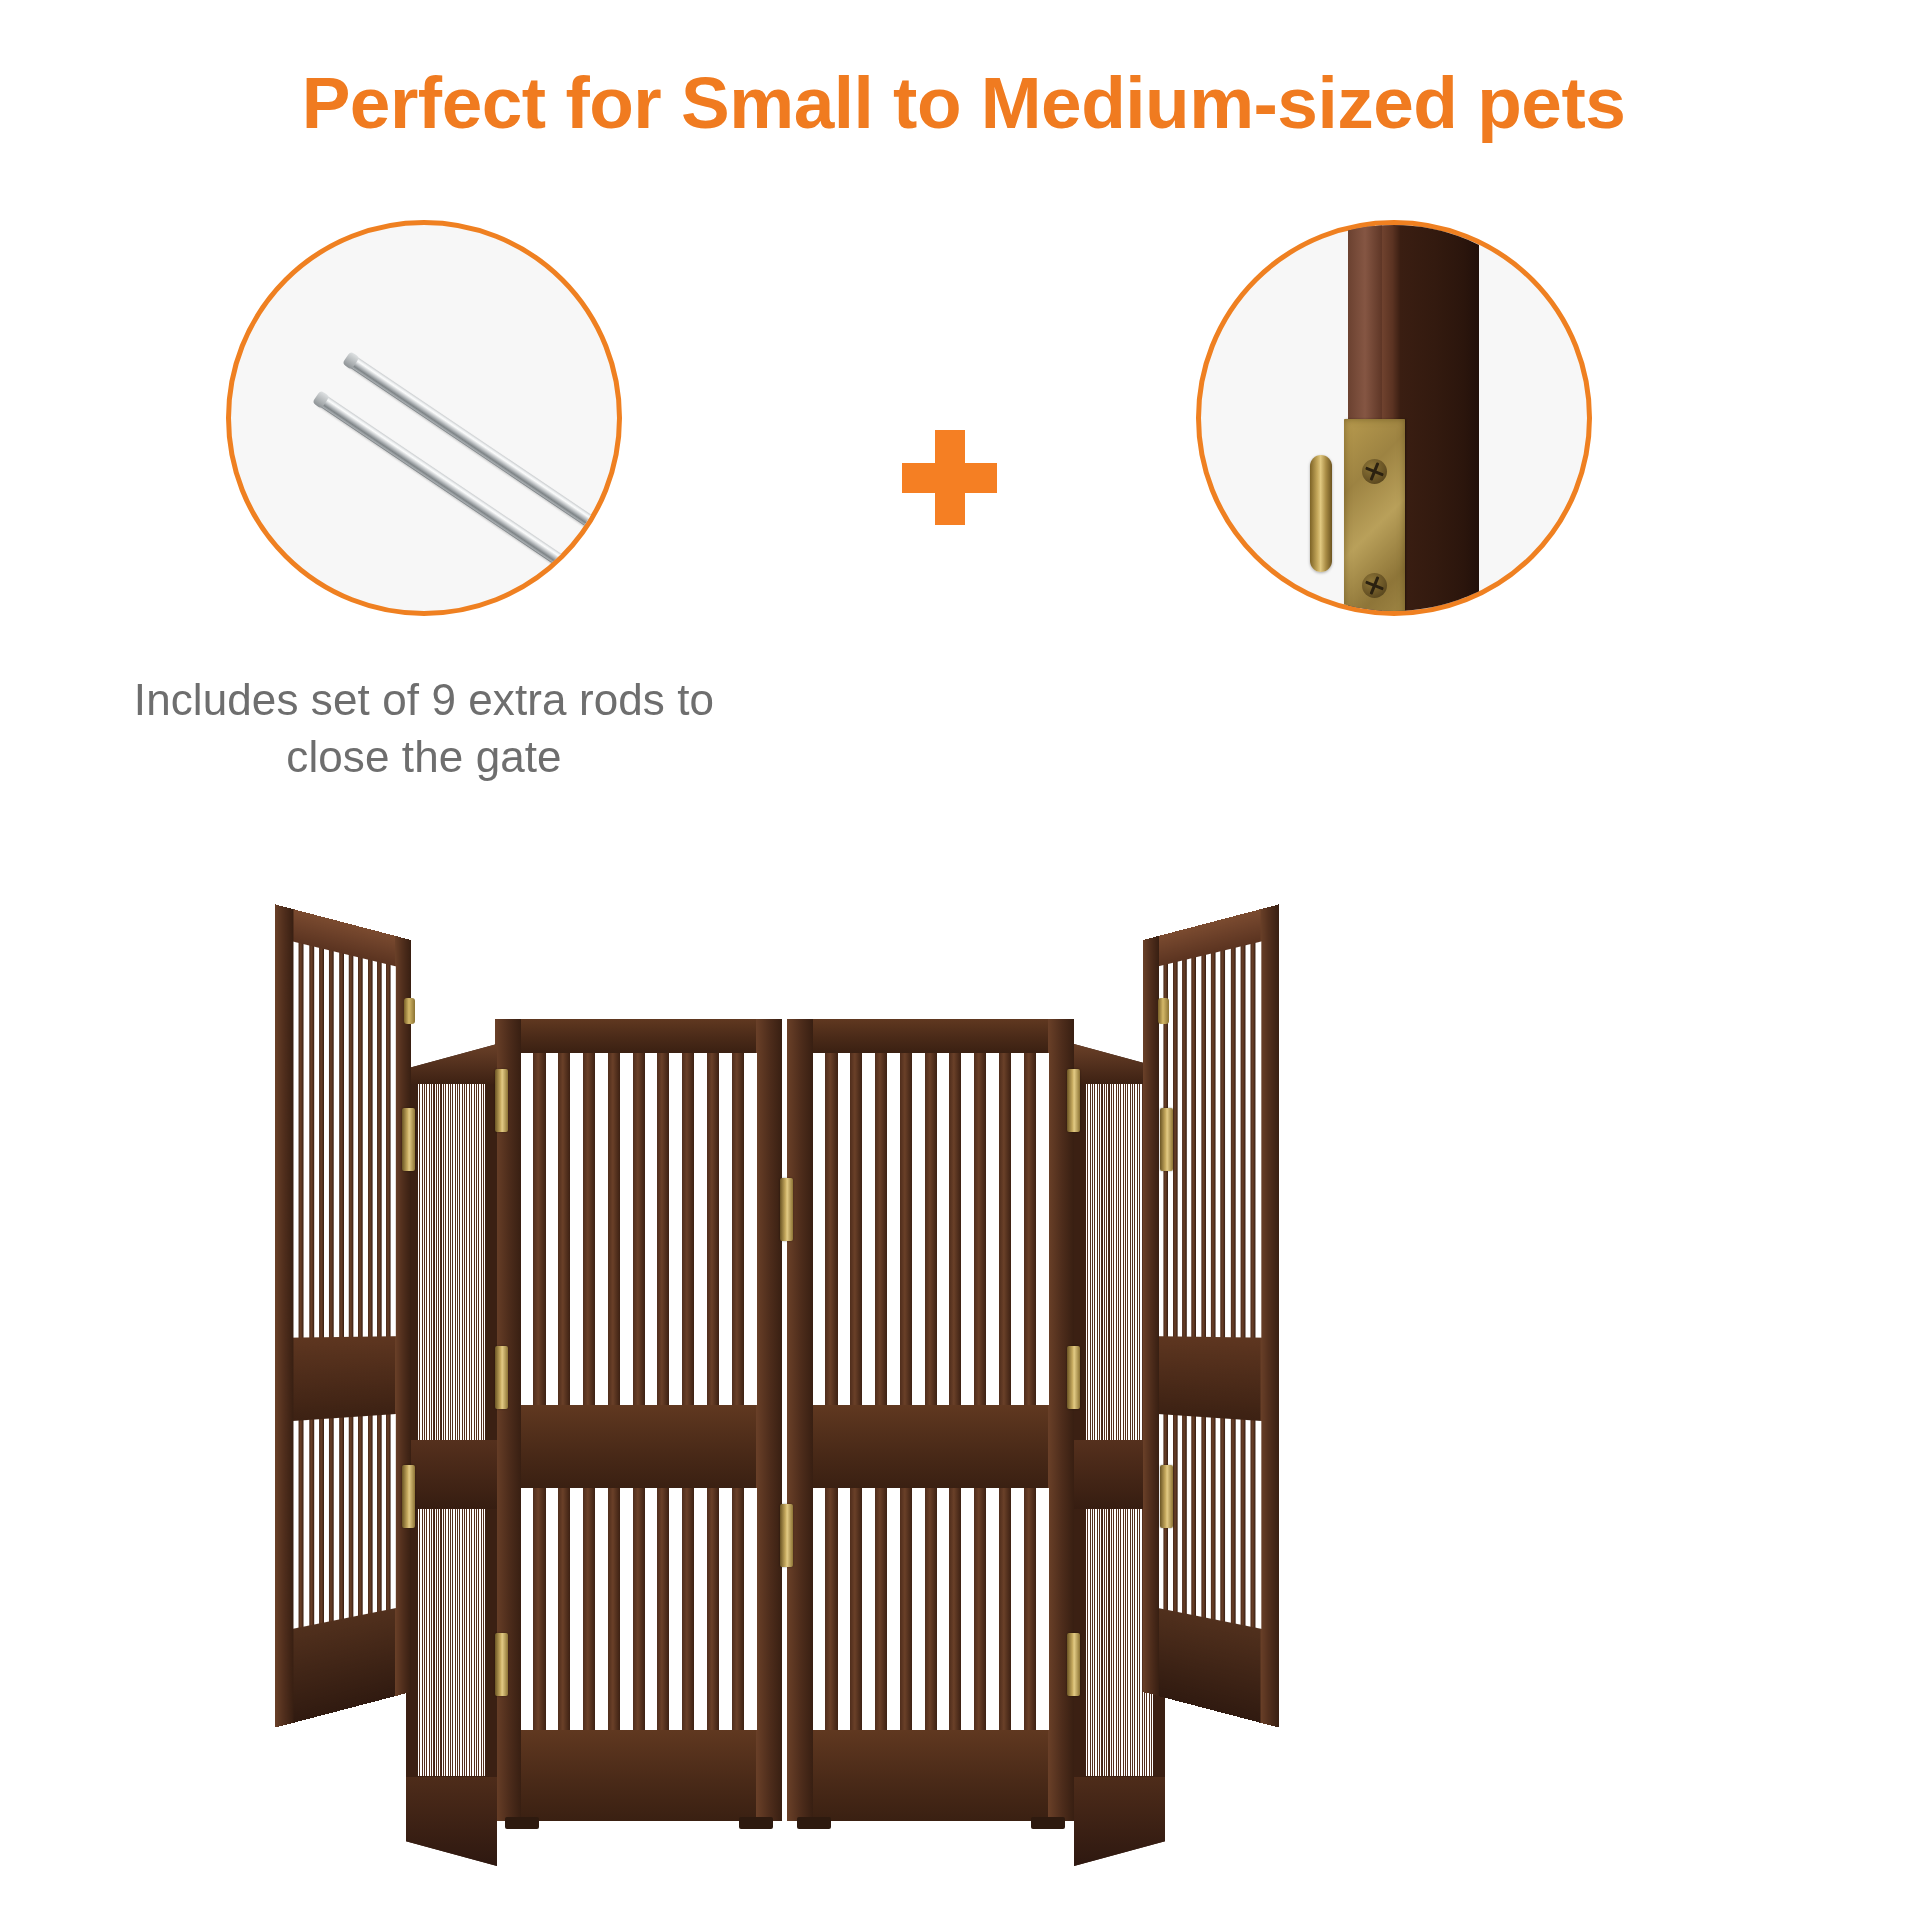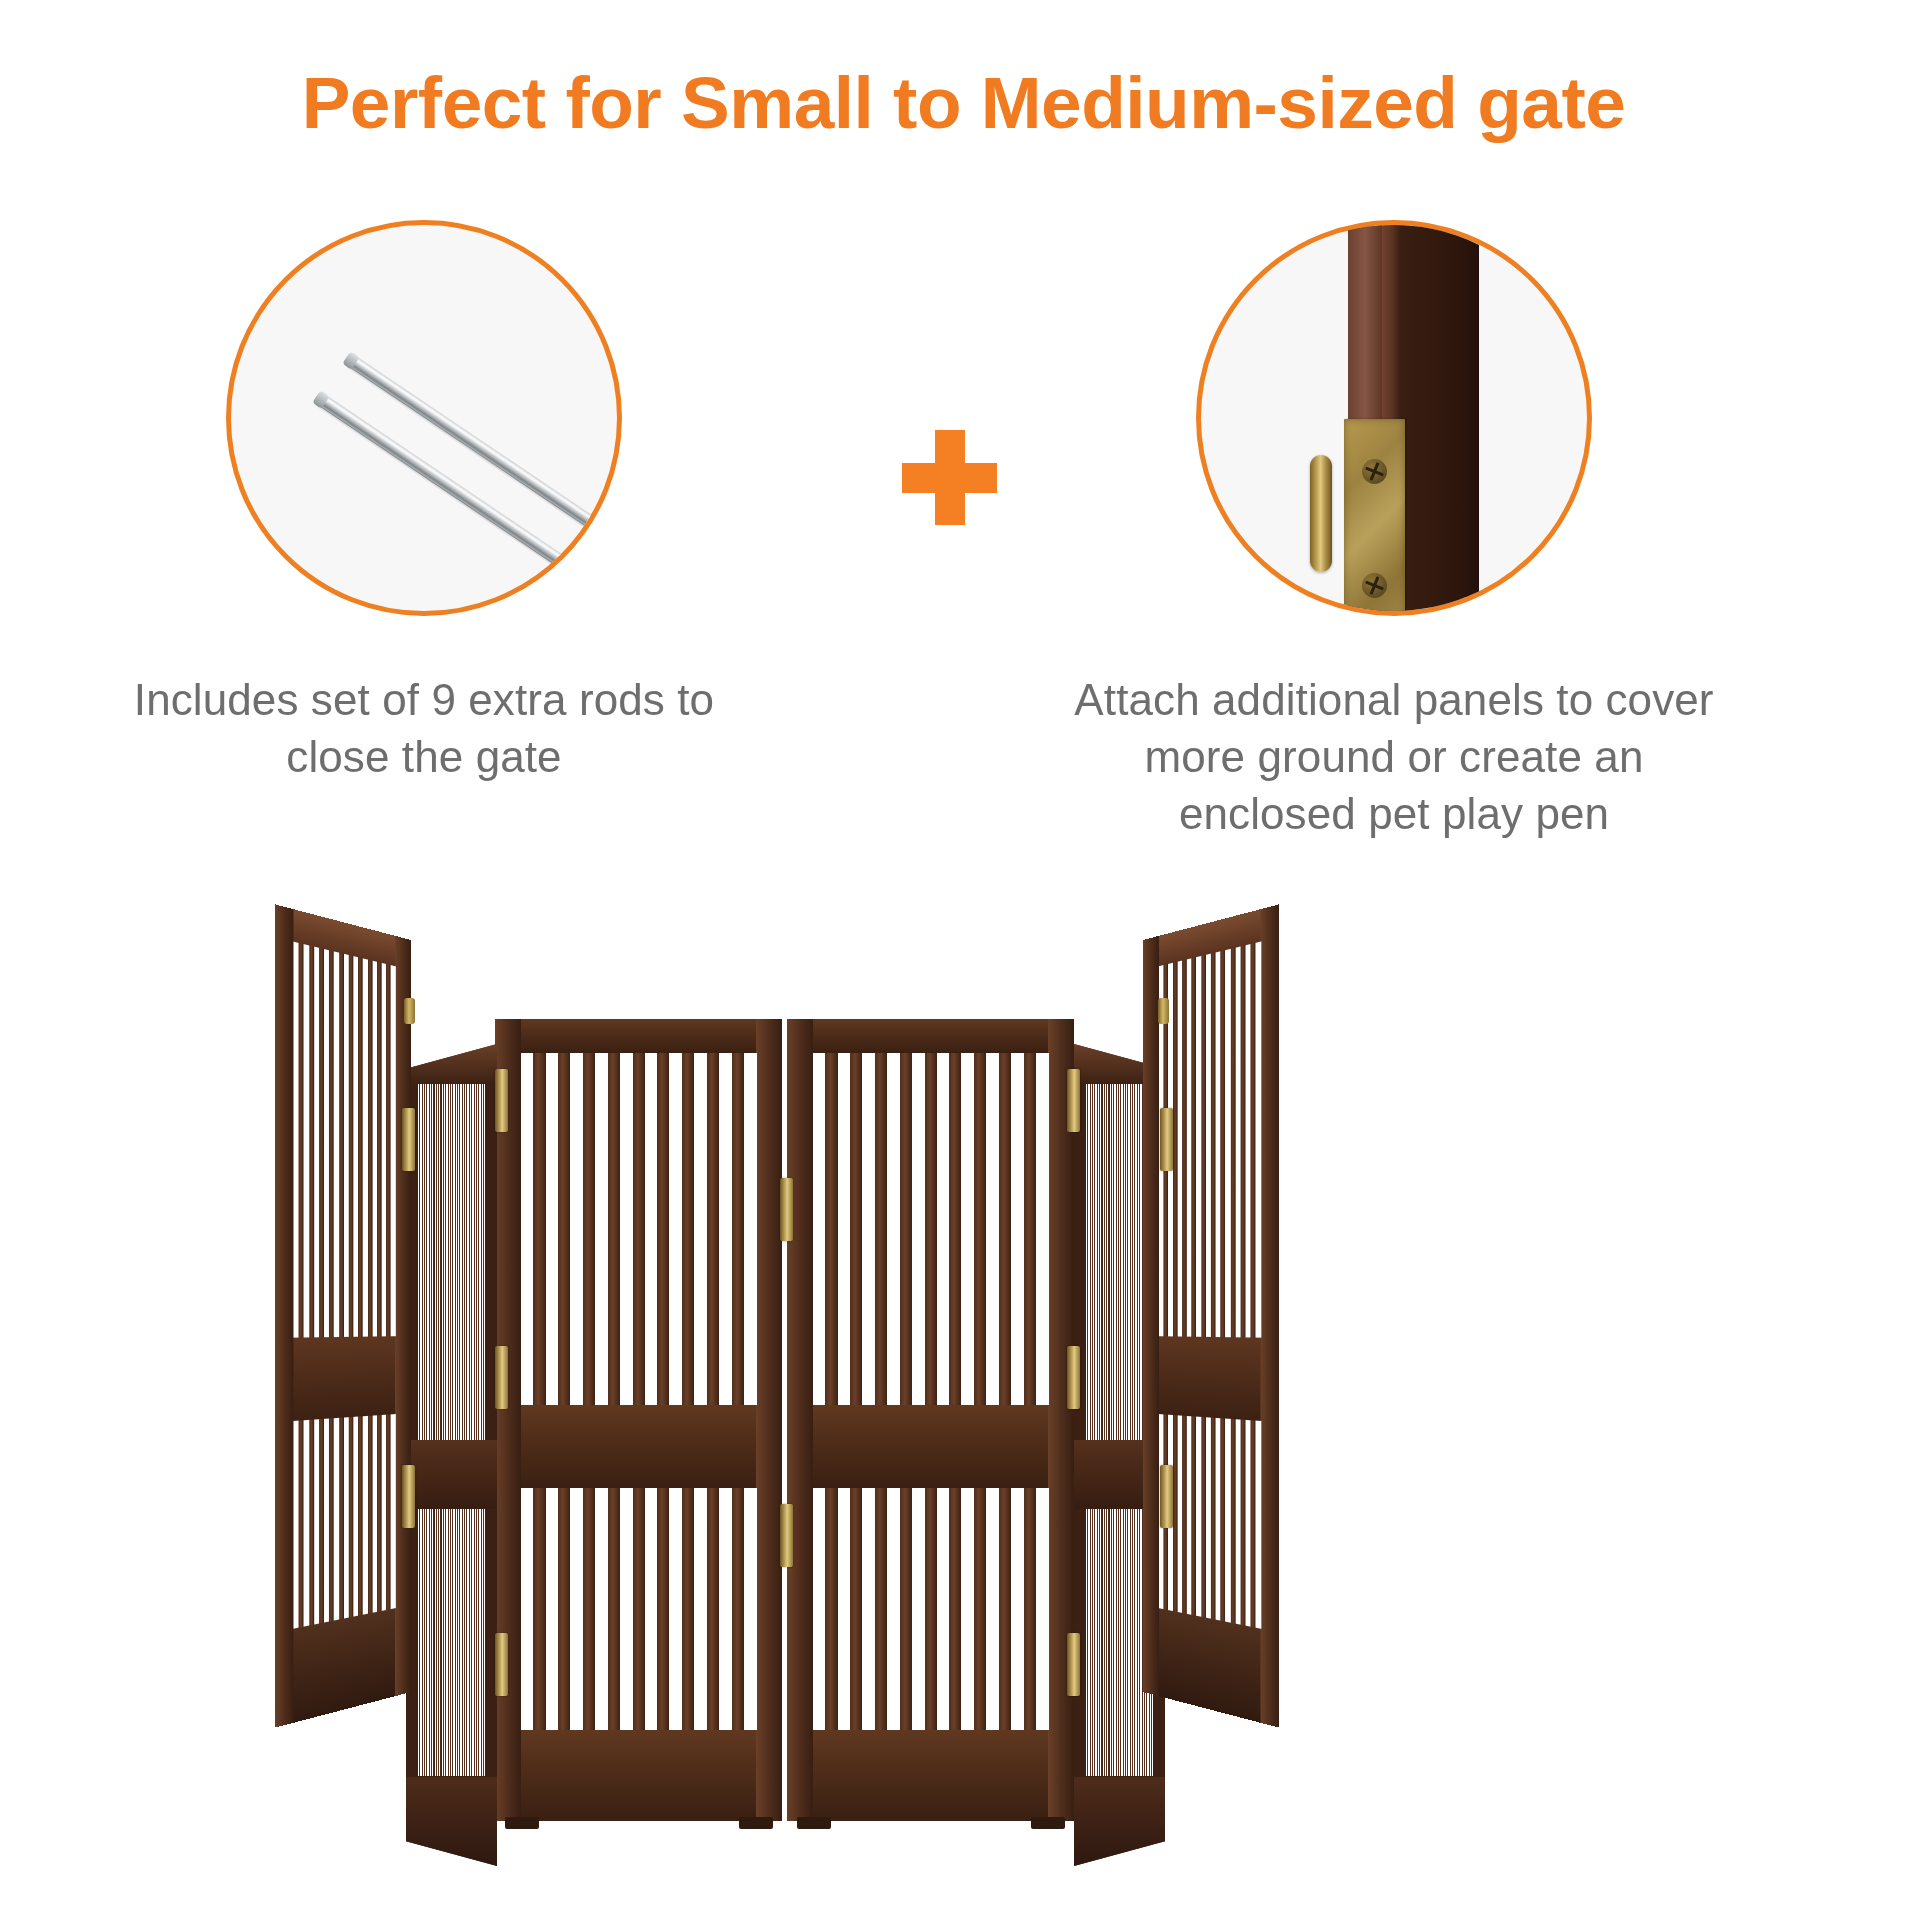--- a/index.html
+++ b/index.html
@@ -183,21 +183,21 @@
     background:linear-gradient(to right,#7a6128,#d4b868 45%,#8c7333);
     border-radius:3px;
     z-index:9;
   }
 </style>
 </head>
 <body>
 
 <div class="page">
 
-  <div class="headline">Perfect for Small to Medium-sized gate</div>
+  <div class="headline">Perfect for Small to Medium-sized pets</div>
 
   <div class="features">
 
     <div class="feature left">
       <div class="bubble">
         <div class="rod rod-a"></div>
         <div class="rod rod-b"></div>
       </div>
       <div class="caption">Includes set of 9 extra rods to close the gate</div>
     </div>
@@ -209,21 +209,20 @@
 
     <div class="feature right">
       <div class="bubble">
         <div class="post"></div>
         <div class="post-edge"></div>
         <div class="hinge-plate"></div>
         <div class="hinge-pin"></div>
         <div class="screw screw-1"></div>
         <div class="screw screw-2"></div>
       </div>
-      <div class="caption">Attach additional panels to cover more ground or create an enclosed pet play pen</div>
     </div>
   </div>
 
   <div class="product">
     <div class="gate" id="gate">
         <div class="panel flat" style="left: 495px; top: 69px; width: 287px; height: 802px; background: rgb(75, 43, 27);">
           <div class="rail" style="left: 0px; top: 0px; width: 287px; height: 34px;"></div>
           <div class="rail" style="left: 0px; top: 386px; width: 287px; height: 83px;"></div>
           <div class="rail" style="left: 0px; top: 711px; width: 287px; height: 91px;"></div>
           <div class="stile" style="left: 0px; top: 0px; width: 26px; height: 802px;"></div>

